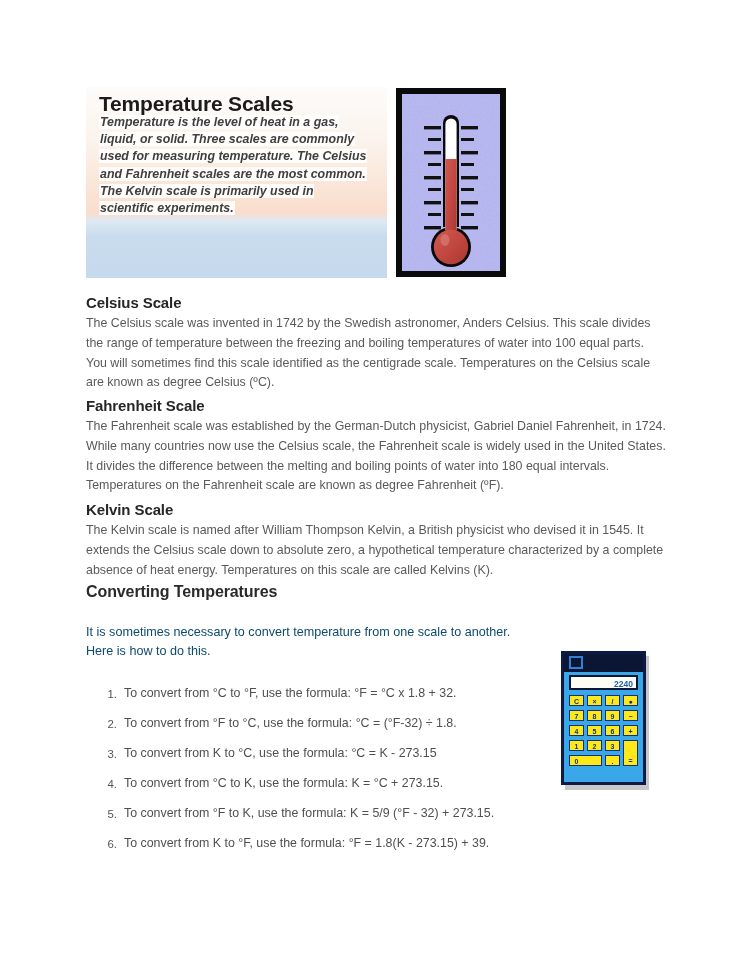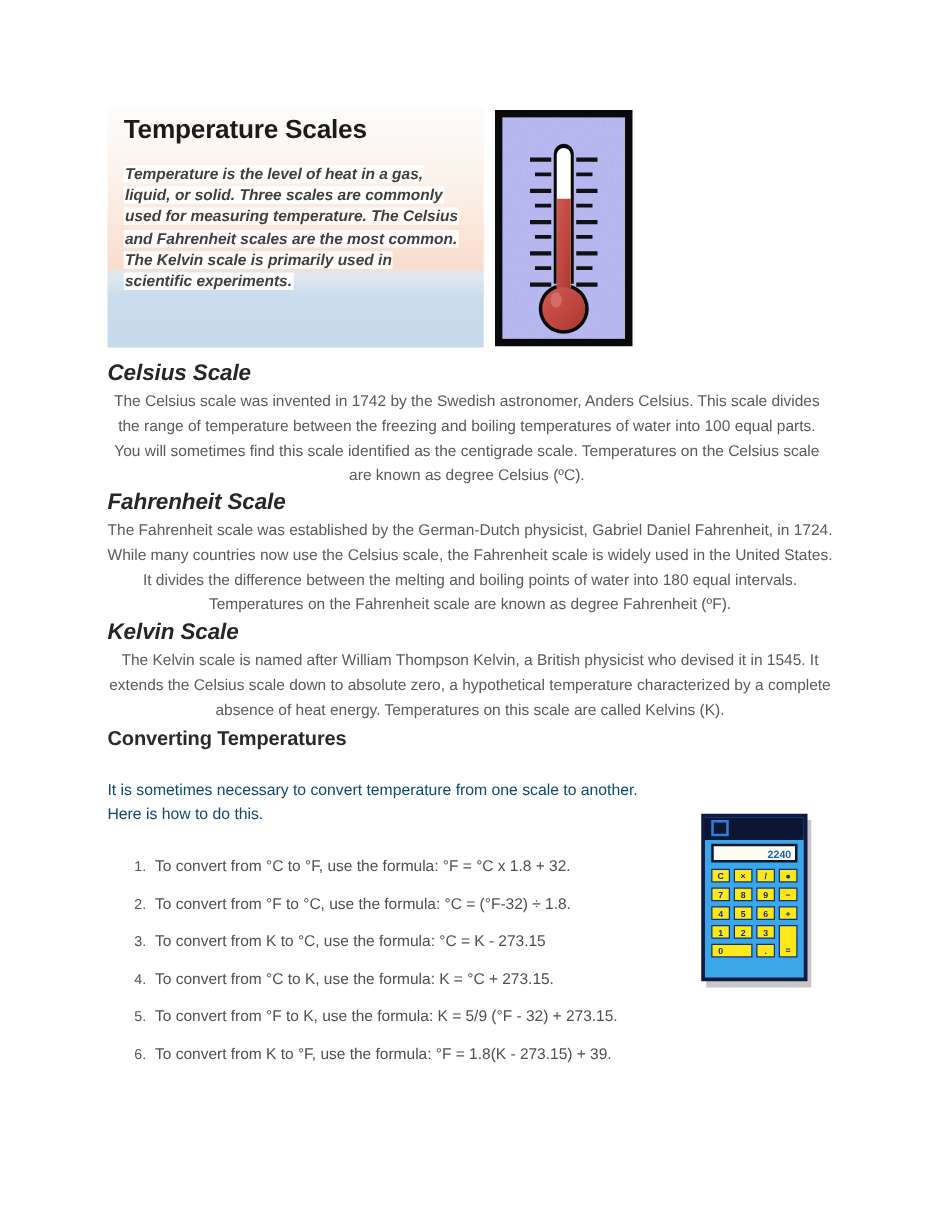--- a/index.html
+++ b/index.html
@@ -44,21 +44,21 @@
     font-size: 21px;
     font-weight: bold;
     color: #1b1b1b;
     letter-spacing: -0.2px;
     white-space: nowrap;
   }
 
   .banner-text {
     position: absolute;
     left: 99px;
-    top: 131px;
+    top: 114px;
     width: 282px;
     font-size: 12.4px;
     font-weight: bold;
     font-style: italic;
     color: #3f3f3f;
     line-height: 17.2px;
   }
   .banner-text span.hl {
     background: rgba(255,255,255,0.86);
     box-decoration-break: clone;
@@ -73,33 +73,32 @@
     top: 87px;
     width: 112px;
     height: 191px;
   }
   .thermo-svg { display: block; width: 112px; height: 191px; }
 
   
   .section { position: absolute; left: 86px; }
 
   h2.sec-head {
-    margin: 2px 0 3px 0;
-    font-size: 18px;
+    margin: 8px 0 3px 0;
+    font-size: 15px;
     font-weight: bold;
     color: #262626;
     letter-spacing: -0.1px;
-    font-style: italic;
   }
   p.sec-body {
     margin: 0;
     font-size: 12.4px;
     color: #5a5a5a;
     line-height: 19.8px;
-    text-align: center;
+    text-align: left;
   }
 
   #sec-celsius    { top: 286px; width: 575px; }
   #sec-fahrenheit { top: 389px; width: 580px; }
   #sec-kelvin     { top: 493px; width: 580px; }
 
   
   #sec-convert { top: 583px; width: 470px; }
   h2.convert-head {
     margin: 0;

